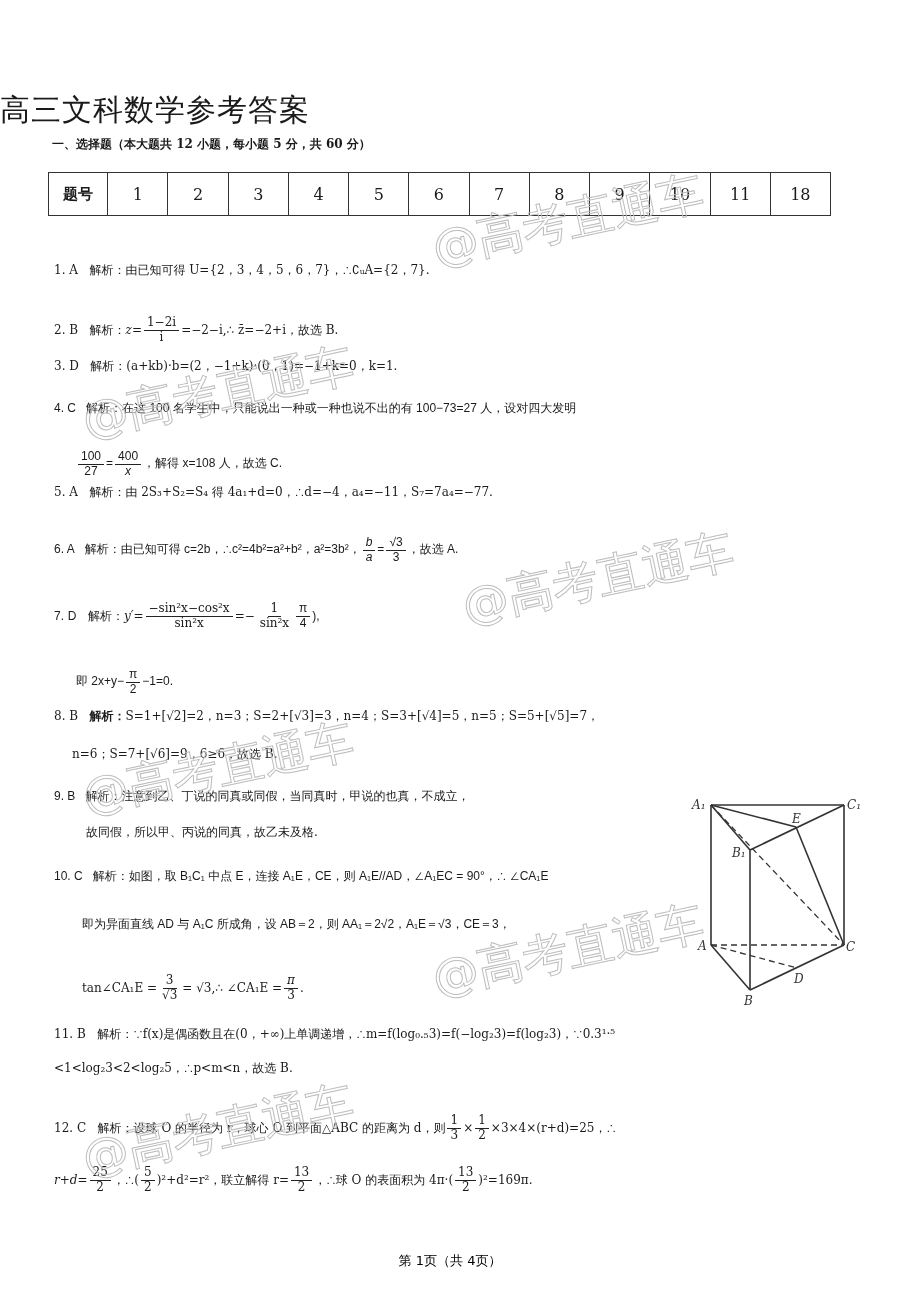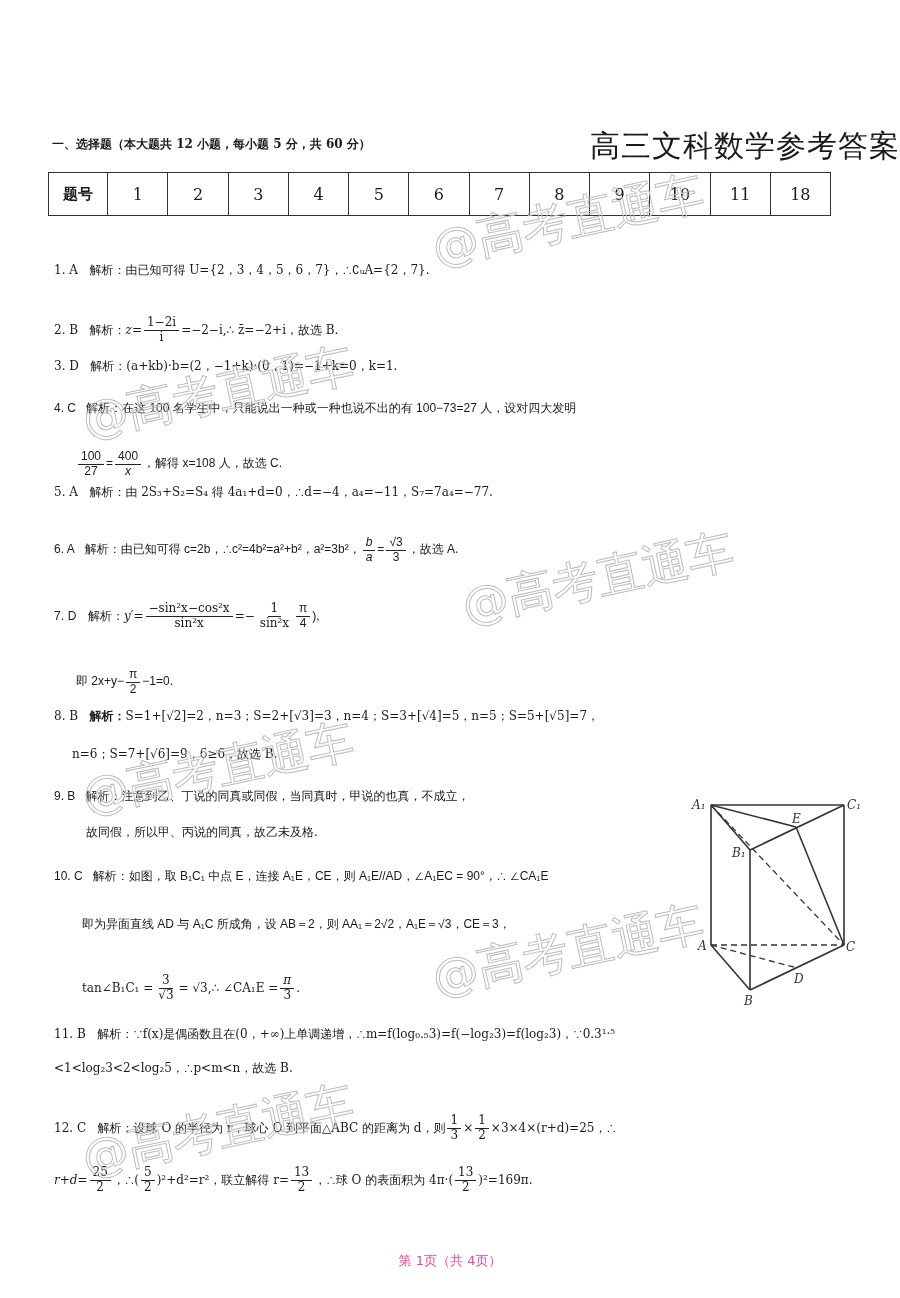--- a/index.html
+++ b/index.html
@@ -1,32 +1,32 @@
 <!DOCTYPE html>
 <html><head>
 <meta charset="utf-8">
 <style>
   html, body { margin:0; padding:0; background:#fff; }
   body { width:900px; height:1298px; position:relative; overflow:hidden;
          font-family:"DejaVu Serif", "Liberation Serif", serif; color:#1a1a1a; }
   .abs { position:absolute; white-space:nowrap; }
-  .title { left:0; width:900px; top:90px; text-align:right; font-size:30px; letter-spacing:1px;margin-top:36px; }
+  .title { left:0; width:900px; top:90px; text-align:left; font-size:30px; letter-spacing:1px; }
   .section { left:52px; top:136px; font-size:12px; font-weight:bold; }
   table.ans { position:absolute; left:48px; top:172px; border-collapse:collapse; width:783px; }
   table.ans td { border:1.5px solid #333; text-align:center; height:40px; font-size:16px; width:54px; }
   table.ans td.hd { width:53px; font-weight:bold; font-family:"DejaVu Sans", sans-serif; font-size:15px; }
   .line { font-size:12px; left:54px; }
   .sans { font-family:Liberation Sans, sans-serif; }
   .it { font-style:italic; }
   .frac { display:inline-flex; flex-direction:column; align-items:center; vertical-align:middle; margin:16px 2px; line-height:1.15; }
   .frac .n { border-bottom:1px solid #222; padding:0 3px; }
   .frac .d { padding:0 3px; }
   .wm { position:absolute; font-family:"DejaVu Sans", sans-serif; font-size:46px; color:transparent;
         -webkit-text-stroke:1px #bdbdbd; transform:rotate(-12deg); white-space:nowrap; pointer-events:none; }
-  .footer { left:0; width:900px; top:1252px; text-align:center; font-size:13px; font-family:"DejaVu Sans", sans-serif; color:#ec4899; }
+  .footer { left:0; width:900px; top:1252px; text-align:center; font-size:13px; font-family:"DejaVu Sans", sans-serif; color:#000000; }
   .figure { position:absolute; left:690px; top:785px; width:190px; height:225px; }
 </style>
 </head>
 <body>
 
 <div class="abs title">高三文科数学参考答案</div>
 <div class="abs section">一、选择题（本大题共 12 小题，每小题 5 分，共 60 分）</div>
 
 <table class="ans">
   <tbody>
@@ -143,21 +143,21 @@
 
 <div class="abs line sans" style="top:868px">
   <span>10.</span>
   <span>C</span>&nbsp;&nbsp;
   <span>解析：</span><span>如图，取 B₁C₁ 中点 E，连接 A₁E，CE，则 A₁E//AD，∠A₁EC = 90°，∴ ∠CA₁E</span>
 </div>
 <div class="abs line sans" style="top:916px; left:82px">
   <span>即为异面直线 AD 与 A₁C 所成角，设 AB＝2，则 AA₁＝2√2，A₁E＝√3，CE＝3，</span>
 </div>
 <div class="abs line" style="top:958px; left:82px">
-  <span>tan∠B₁C₁ =</span><span class="frac">
+  <span>tan∠CA₁E =</span><span class="frac">
       <span class="n">3</span>
       <span class="d">√3</span>
     </span><span>= √3,∴ ∠CA₁E =</span><span class="frac">
       <span class="n it">π</span>
       <span class="d">3</span>
     </span><span>.</span>
 </div>
 
 <svg class="figure" viewBox="0 0 190 225">
   <g stroke="#333" stroke-width="1.6" fill="none">

